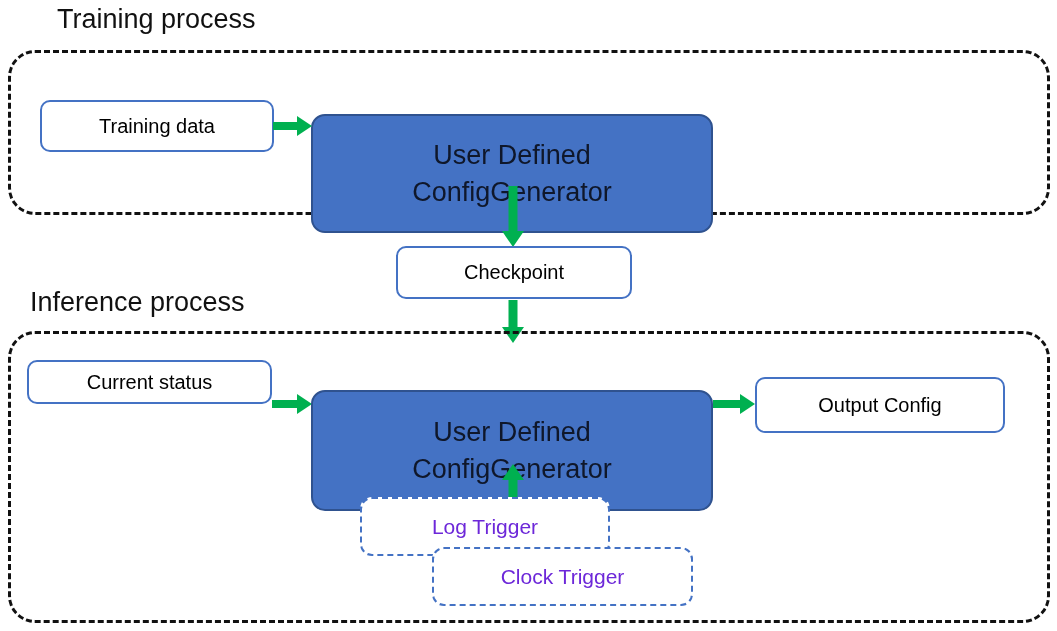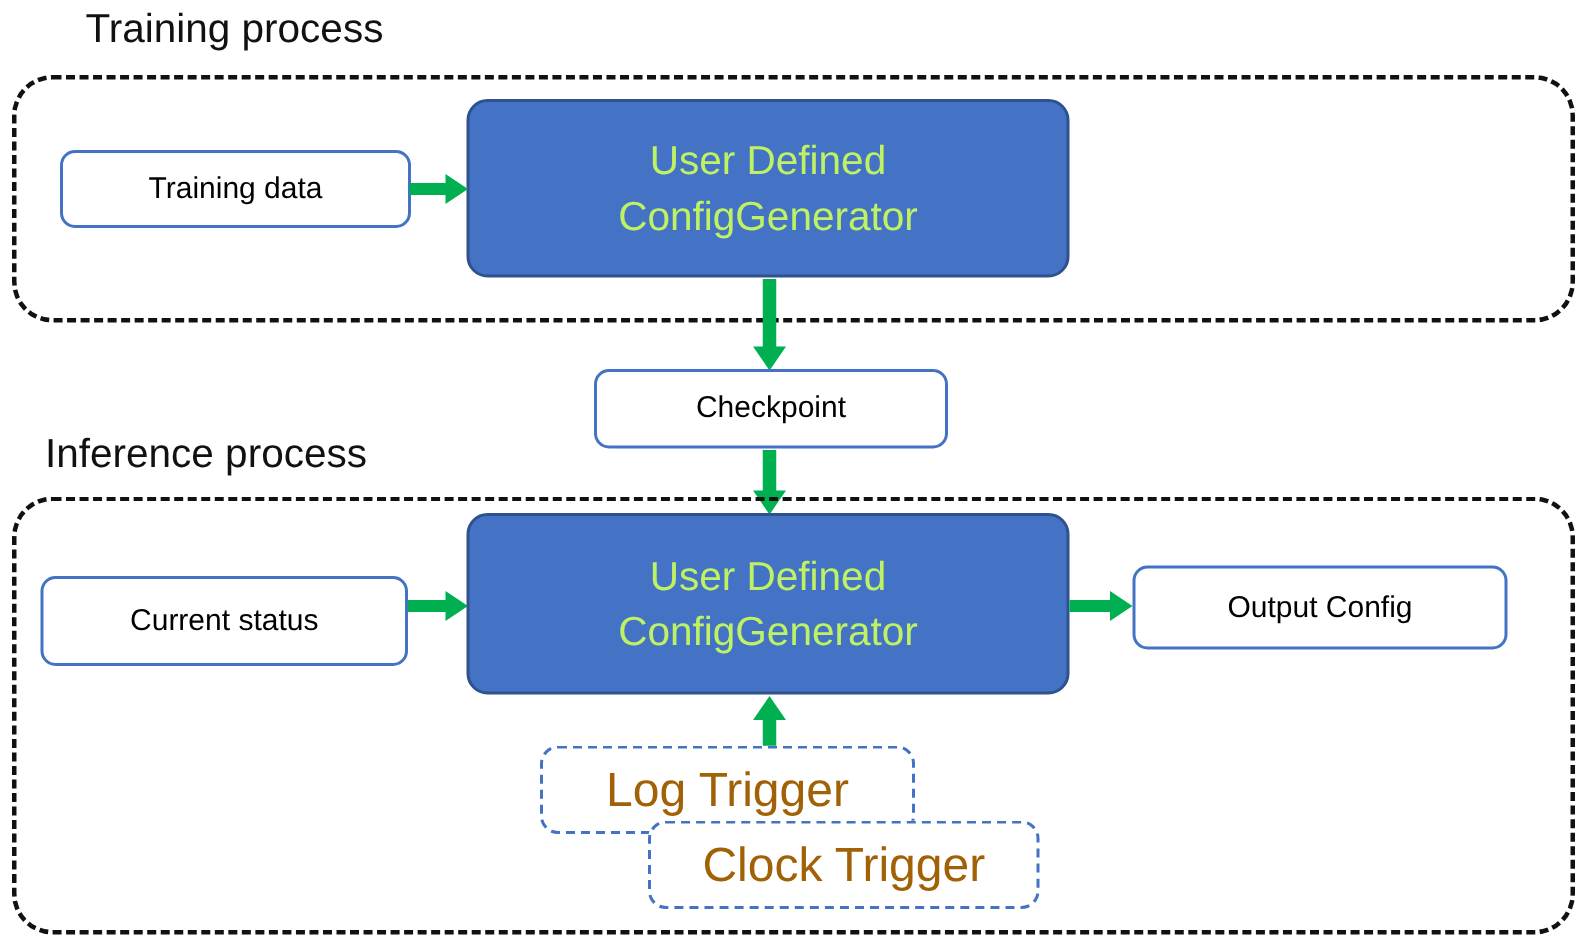--- a/index.html
+++ b/index.html
@@ -23,26 +23,26 @@
     background:transparent;
   }
   .white-box{
     position:absolute; background:#fff; border:2px solid var(--blue-border-light);
     border-radius:10px; display:flex; align-items:center; justify-content:center;
     font-size:20px; color:#000; white-space:nowrap;
   }
   .blue-box{
     position:absolute; background:var(--blue-fill); border:2.5px solid var(--blue-border-dark);
     border-radius:14px; display:flex; flex-direction:column; align-items:center; justify-content:center;
-    color:#bef264; font-size:27px; line-height:37px; text-align:center;
+    color:#0f172a; font-size:27px; line-height:37px; text-align:center;margin-top:48px;
   }
   .trigger-box{
     position:absolute; background:#fff; border:2px dashed var(--blue-border-light);
     border-radius:12px; display:flex; align-items:center; justify-content:center;
-    font-size:32px; color:#a16207; white-space:nowrap;
+    font-size:21px; color:#6d28d9; white-space:nowrap;
   }
   .arrow{ position:absolute; }
   .arrow .shaft{ position:absolute; background:var(--green); }
   .arrow .head{ position:absolute; width:0; height:0; }
   
   .arrow.right .shaft{ left:0; right:13px; top:50%; transform:translateY(-50%); height:8px; }
   .arrow.right .head{
     right:0; top:50%; transform:translateY(-50%);
     border-left:15px solid var(--green);
     border-top:10px solid transparent; border-bottom:10px solid transparent;
@@ -66,21 +66,21 @@
   #title-training{ left:22px; top:4px;margin-left:35px; }
   #training-container{ left:8px; top:50px; width:1042px; height:165px; }
   #training-data{ left:40px; top:100px; width:234px; height:52px; }
   #arrow-train-in{ left:273px; top:112px; width:39px; height:28px; }
   #blue-box-train{ left:311px; top:66px; width:402px; height:119px; }
   #arrow-to-checkpoint{ left:500px; top:186px; width:26px; height:61px; }
   #checkpoint{ left:396px; top:246px; width:236px; height:53px;justify-content:center; }
   #arrow-from-checkpoint{ left:500px; top:300px; width:26px; height:43px; }
   #title-inference{ left:18px; top:287px;margin-left:12px; }
   #inference-container{ left:8px; top:331px; width:1042px; height:292px; }
-  #current-status{ left:27px; top:384px; width:245px; height:60px; }
+  #current-status{ left:27px; top:360px; width:245px; height:44px; }
   #arrow-infer-in{ left:272px; top:390px; width:40px; height:28px; }
   #blue-box-infer{ left:311px; top:342px; width:402px; height:121px; }
   #arrow-infer-out{ left:713px; top:390px; width:42px; height:28px; }
   #output-config{ left:755px; top:377px; width:250px; height:56px; }
   #arrow-trigger{ left:500px; top:464px; width:26px; height:34px; }
   #log-trigger{ left:360px; top:497px; width:250px; height:59px; z-index:1; }
   #clock-trigger{ left:432px; top:547px; width:261px; height:59px; z-index:2;text-align:right; }
 </style>
 </head>
 <body>

